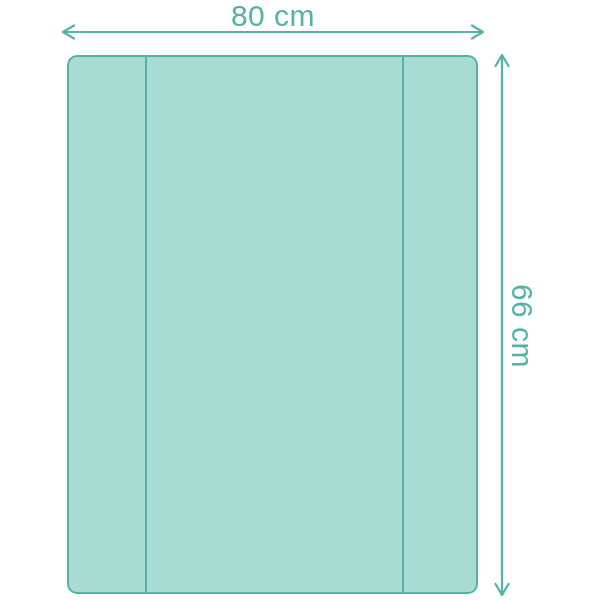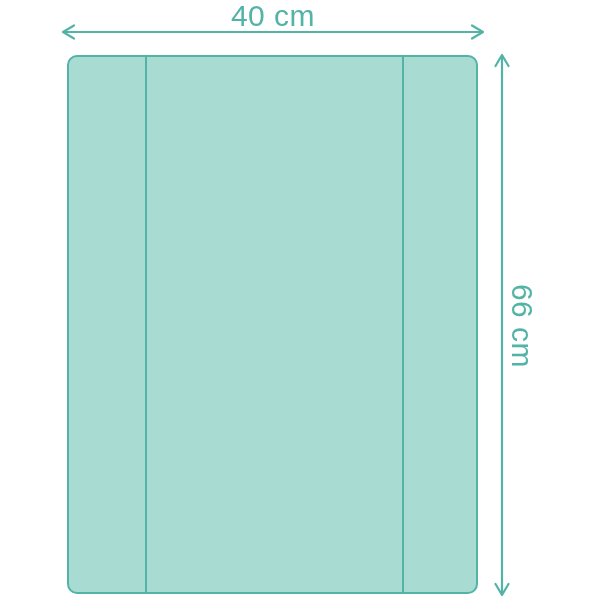--- a/index.html
+++ b/index.html
@@ -80,17 +80,17 @@
     <polyline points="17,3.5 6,10 17,16.5"></polyline>
     <polyline points="415,3.5 426,10 415,16.5"></polyline>
   </svg>
 
   <svg class="dim-arrow v-arrow" width="20" height="552" viewBox="0 0 20 552">
     <line x1="10" y1="8" x2="10" y2="544"></line>
     <polyline points="3.5,17 10,6 16.5,17"></polyline>
     <polyline points="3.5,535 10,546 16.5,535"></polyline>
   </svg>
 
-  <div class="dim-label width-label">40 cm</div>
+  <div class="dim-label width-label">80 cm</div>
 
   <div class="dim-label height-label">66 cm</div>
 
 </div>
 
 </body></html>

